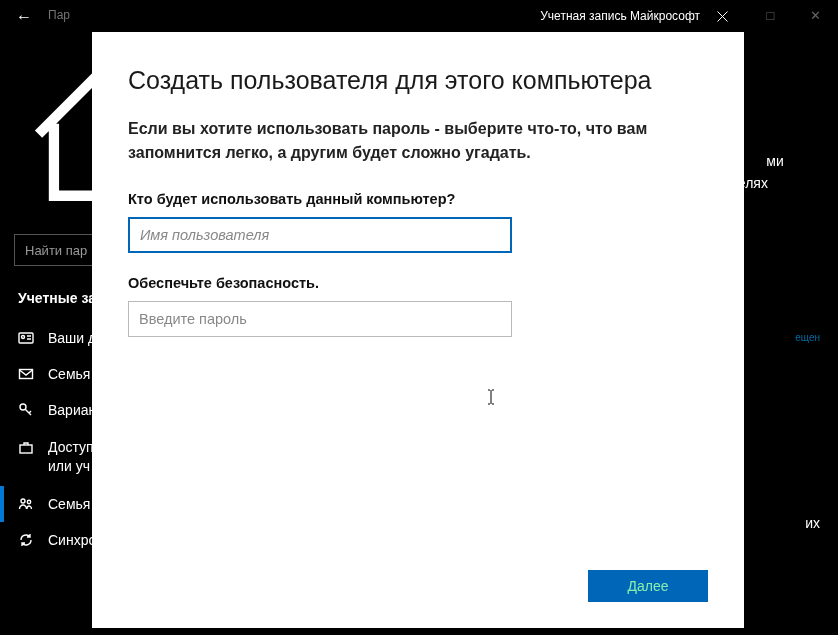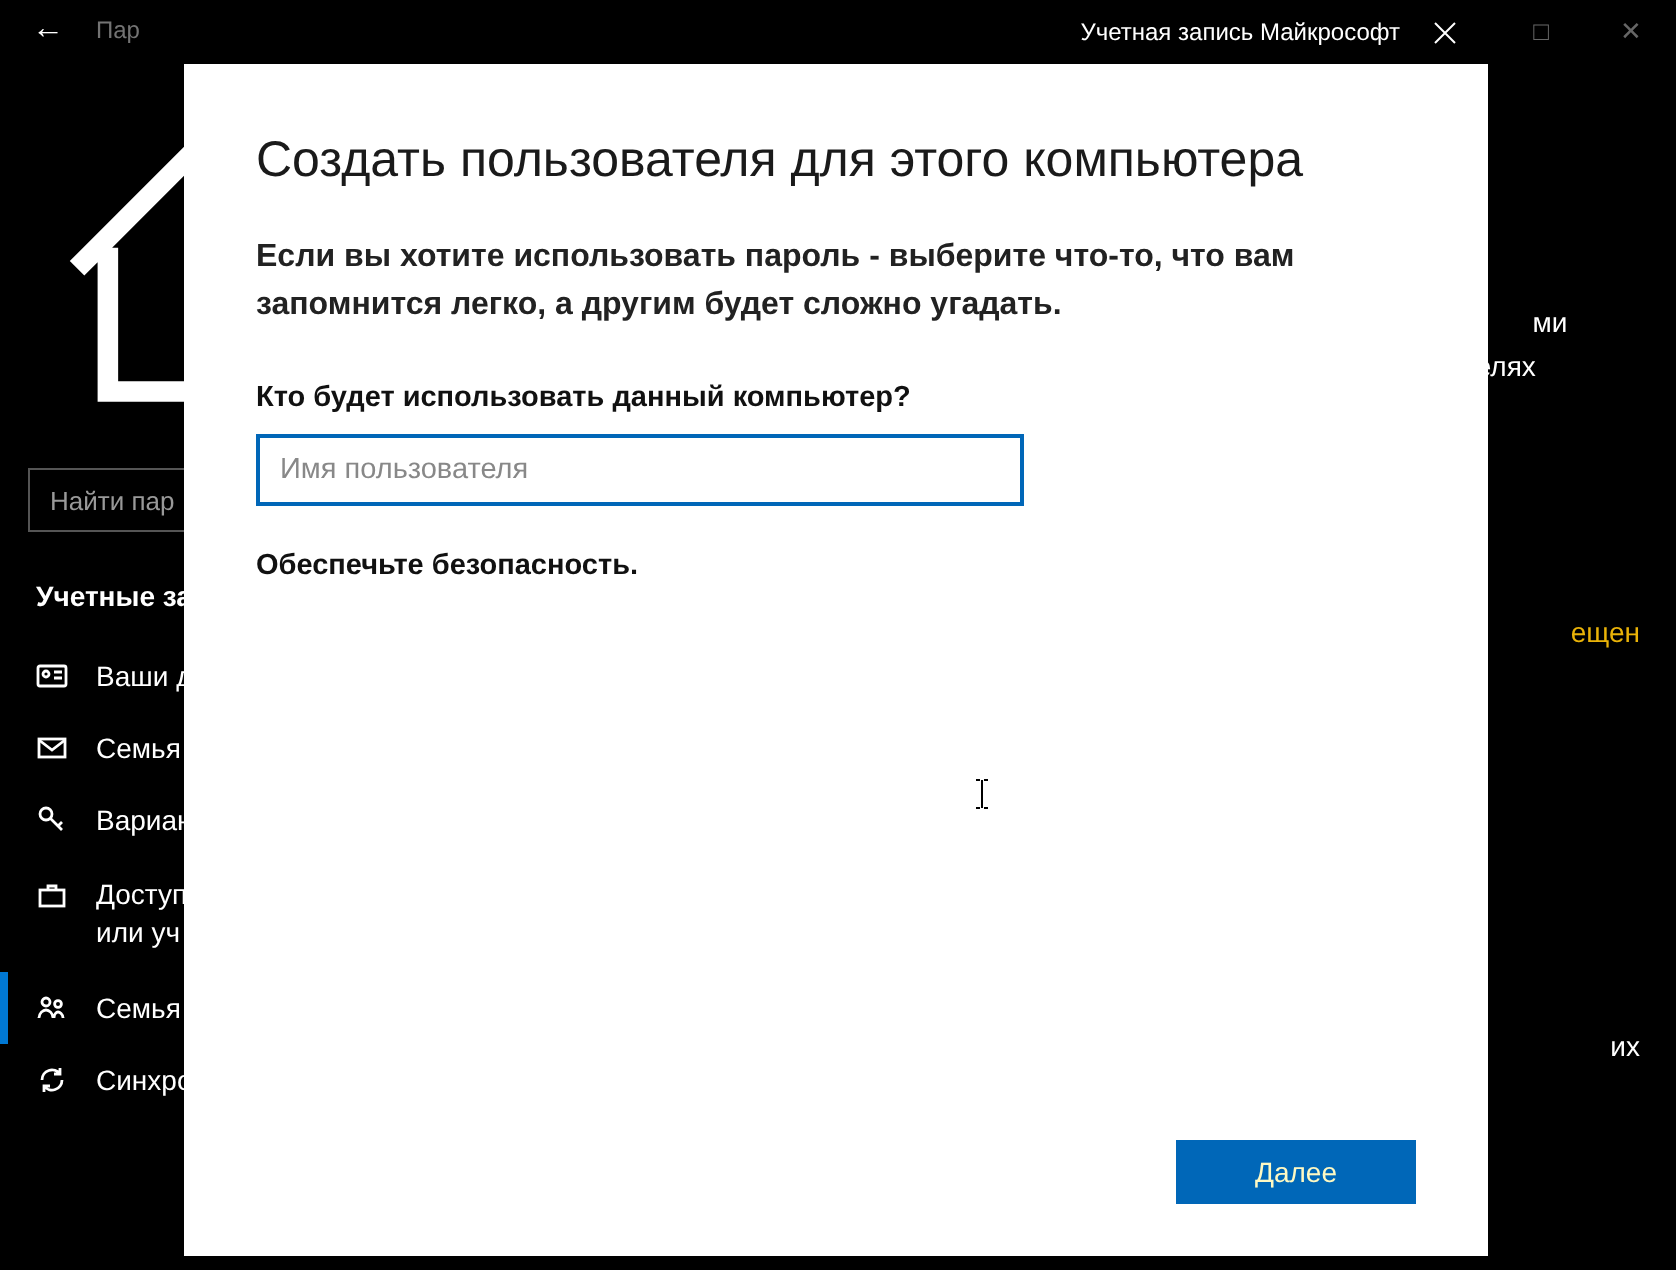--- a/index.html
+++ b/index.html
@@ -45,21 +45,21 @@
       color:#999;
       font-size:13px;
     }
     .bg-section-title { font-weight:600; font-size:14px; padding: 10px 18px 14px 18px; }
     .bg-item { display:flex; align-items:center; gap:14px; padding: 10px 18px; font-size:14px; color:#fff; }
     .bg-item svg { width:16px; height:16px; flex-shrink:0; fill:none; stroke:#fff; stroke-width:1.4; }
     .bg-item.multi { align-items:flex-start; line-height:1.35; }
     .bg-item.active { position:relative; }
     .bg-item.active::before { content:''; position:absolute; left:0; top:0; bottom:0; width:4px; background:#0078d4; }
     .bg-right-text { position:absolute; right:18px; top: 150px; font-size:14px; color:#fff; line-height:1.6; text-align:left; width:90px; }
-    .bg-right-text2 { position:absolute; right:18px; top: 308px; font-size:14px; color:#eab308; }
+    .bg-right-text2 { position:absolute; right:18px; top: 332px; font-size:10px; color:#0369a1; }
     .bg-right-text4 { position:absolute; right:18px; top: 495px; font-size:14px; color:#fff; line-height:1.6; }
 
     
     .dialog {
       position: absolute;
       left: 92px;
       top: 0;
       width: 652px;
       height: 628px;
       background: #fff;
@@ -106,31 +106,31 @@
       height: 36px;
       border: 1.5px solid #bababa;
       font-size:14.5px;
       padding: 0 10px;
       color:#333;
       outline:none;
       font-family: inherit;
       display:block;
     }
     .dialog-body input.text-field::placeholder { color:#888; }
-    .dialog-body input.text-field.focused { border: 2px solid #0067b8; }
+    .dialog-body input.text-field.focused { border: 2px solid #0067b8; font-style: italic; }
     .gap1 { margin-bottom: 22px; }
     .gap2 { margin-bottom: 14px; }
     .dialog-footer {
       padding: 16px 36px 26px 36px;
       display:flex;
       justify-content:flex-end;
     }
     .dialog-footer button {
       background:#0067b8;
-      color:#fef9c3;
+      color:#86efac;
       border:none;
       width:120px;
       height:32px;
       font-size:14px;
       font-family:inherit;
       cursor:pointer;
     }
     .cursor-caret {
       position:absolute;
       left: 392px;
@@ -230,20 +230,21 @@
     </span>
   </div>
   <div class="dialog-body">
     <h1>Создать пользователя для этого компьютера</h1>
     <p class="desc">Если вы хотите использовать пароль - выберите что-то, что вам запомнится легко, а другим будет сложно угадать.</p>
 
     <div class="q">Кто будет использовать данный компьютер?</div>
     <input class="text-field focused gap1" type="text" placeholder="Имя пользователя" style="">
 
     <div class="q">Обеспечьте безопасность.</div>
+    <input class="text-field gap2" type="password" placeholder="Введите пароль" style="">
   </div>
   <div class="dialog-footer">
     <button>Далее</button>
   </div>
 
   <svg class="cursor-caret" viewBox="0 0 14 18">
     <path d="M7 2 V16 M4 2 H6 M8 2 H10 M4 16 H6 M8 16 H10" stroke="#000" stroke-width="1"></path>
   </svg>
 </div>
 

